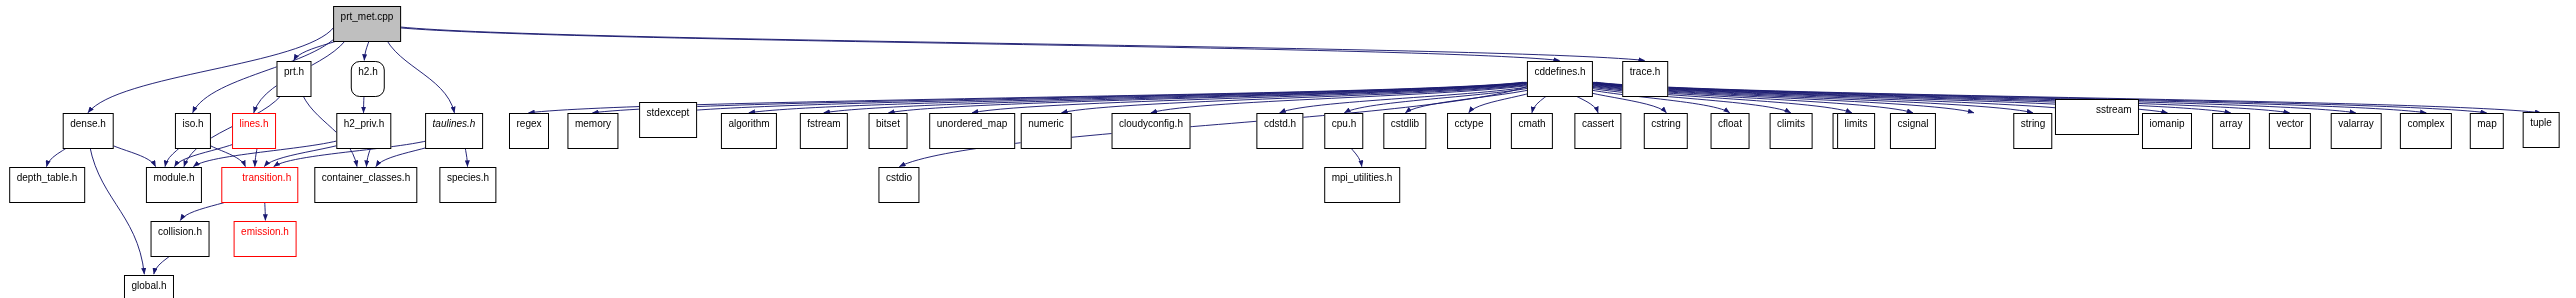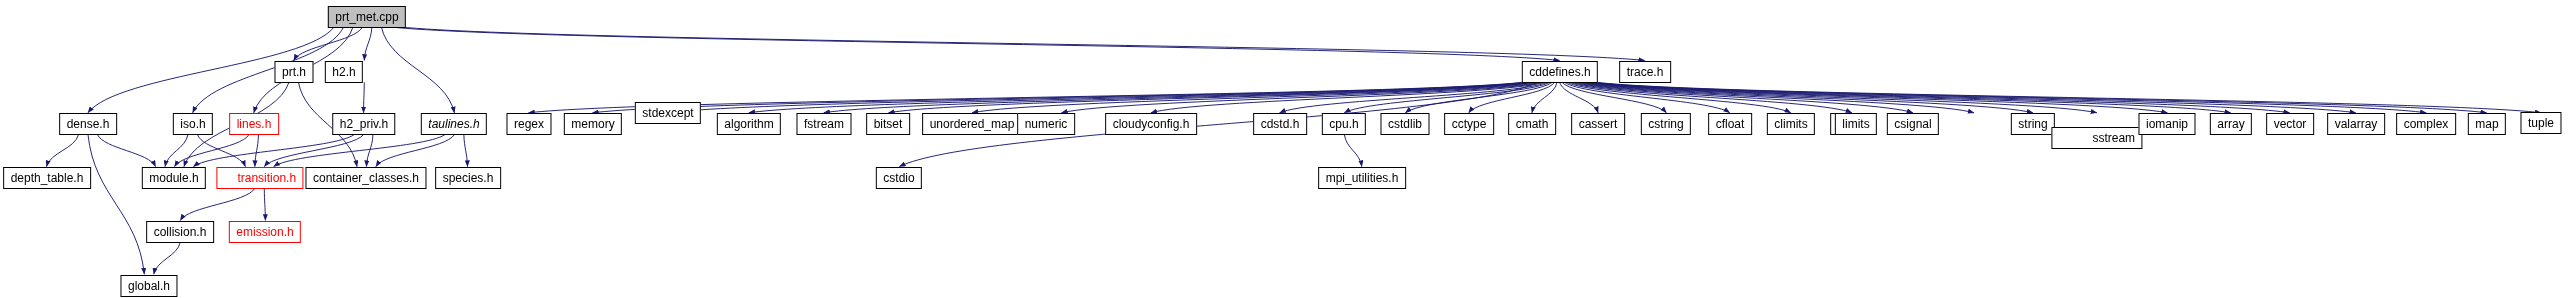--- a/index.html
+++ b/index.html
@@ -9,27 +9,27 @@
     height: 299px;
     background: #ffffff;
     font-family: "Liberation Sans", "DejaVu Sans", sans-serif;
     overflow: hidden;
   }
   svg.edges { position: absolute; left: 0; top: 0; }
   .node {
     position: absolute;
     transform: translateX(-50%);
     box-sizing: border-box;
-    height: 22px;
+    height: 36px;
     line-height: 20.4px;
     padding: 0 6.5px;
     border: 0.7px solid #000000;
     background: #ffffff;
     color: #000000;
-    font-size: 12px;
+    font-size: 10px;
     white-space: nowrap;
     text-align: center;
     z-index: 2;
   }
   .node.root { background: #bfbfbf; }
   .node.truncated { border-color: #ff0000; color: #ff0000; }
 </style>
 </head>
 <body>
 
@@ -98,21 +98,21 @@
         <path d="M2188.3333333333335,113 C2326.1733333333336,131.9 3199.16,136.1 3337,155" fill="none" stroke="#191970" stroke-width="1.3" marker-end="url(#arrow)"></path>
         <path d="M2191.6666666666665,113 C2339.0666666666666,131.9 3272.6,136.1 3420,155" fill="none" stroke="#191970" stroke-width="1.3" marker-end="url(#arrow)"></path>
         <path d="M2195,113 C2351,131.9 3339,136.1 3495,155" fill="none" stroke="#191970" stroke-width="1.3" marker-end="url(#arrow)"></path>
         <path d="M2115,113 C2009.64,165.2 1342.36,176.8 1237,229" fill="none" stroke="#191970" stroke-width="1.3" marker-end="url(#arrow)"></path>
         <path d="M1849,185 C1851.88,204.8 1870.12,209.2 1873,229" fill="none" stroke="#191970" stroke-width="1.3" marker-end="url(#arrow)"></path>
       </g>
   </svg>
   <div id="node-layer">
       <div class="node root" style="left: 367px; top: 5.8px;">prt_met.cpp</div>
       <div class="node" style="left: 294px; top: 61px;">prt.h</div>
-      <div class="node" style="left: 344px; top: 61px;">h2.h</div>
+      <div class="node" style="left: 368px; top: 61px; border-radius: 9px;">h2.h</div>
       <div class="node" style="left: 1560px; top: 61px;">cddefines.h</div>
       <div class="node" style="left: 1645px; top: 61px;">trace.h</div>
       <div class="node" style="left: 88px; top: 113px;">dense.h</div>
       <div class="node" style="left: 193px; top: 113px;">iso.h</div>
       <div class="node truncated" style="left: 254px; top: 113px;">lines.h</div>
       <div class="node" style="left: 364px; top: 113px;">h2_priv.h</div>
       <div class="node" style="left: 454px; top: 113px; font-style: italic;">taulines.h</div>
       <div class="node" style="left: 529px; top: 113px;">regex</div>
       <div class="node" style="left: 593px; top: 113px;">memory</div>
       <div class="node" style="left: 668px; top: 102px;">stdexcept</div>
@@ -128,21 +128,21 @@
       <div class="node" style="left: 1469px; top: 113px;">cctype</div>
       <div class="node" style="left: 1532px; top: 113px;">cmath</div>
       <div class="node" style="left: 1598px; top: 113px;">cassert</div>
       <div class="node" style="left: 1666px; top: 113px;">cstring</div>
       <div class="node" style="left: 1730px; top: 113px;">cfloat</div>
       <div class="node" style="left: 1791px; top: 113px;">climits</div>
       <div class="node" style="left: 1852px; top: 113px;">ctime</div>
       <div class="node" style="left: 1913px; top: 113px;">csignal</div>
       <div class="node" style="left: 1856px; top: 113px;">limits</div>
       <div class="node" style="left: 2033px; top: 113px;">string</div>
-      <div class="node" style="left: 2097px; top: 127px; padding-left: 40px;">sstream</div>
+      <div class="node" style="left: 2097px; top: 99px; padding-left: 40px;">sstream</div>
       <div class="node" style="left: 2167px; top: 113px; text-align: right;">iomanip</div>
       <div class="node" style="left: 2231px; top: 113px;">array</div>
       <div class="node" style="left: 2290px; top: 113px;">vector</div>
       <div class="node" style="left: 2356px; top: 113px;">valarray</div>
       <div class="node" style="left: 2426px; top: 113px;">complex</div>
       <div class="node" style="left: 2487px; top: 113px;">map</div>
       <div class="node" style="left: 2541px; top: 112px;">tuple</div>
       <div class="node" style="left: 47px; top: 167px;">depth_table.h</div>
       <div class="node" style="left: 174px; top: 167px;">module.h</div>
       <div class="node truncated" style="left: 260px; top: 167px; padding-left: 20px;">transition.h</div>

